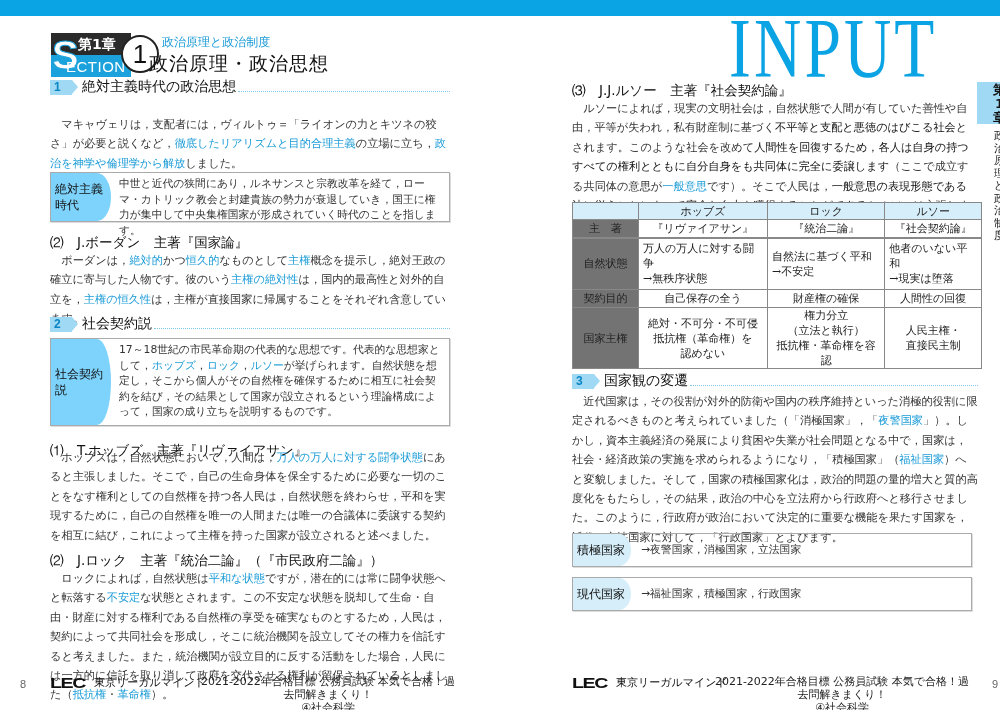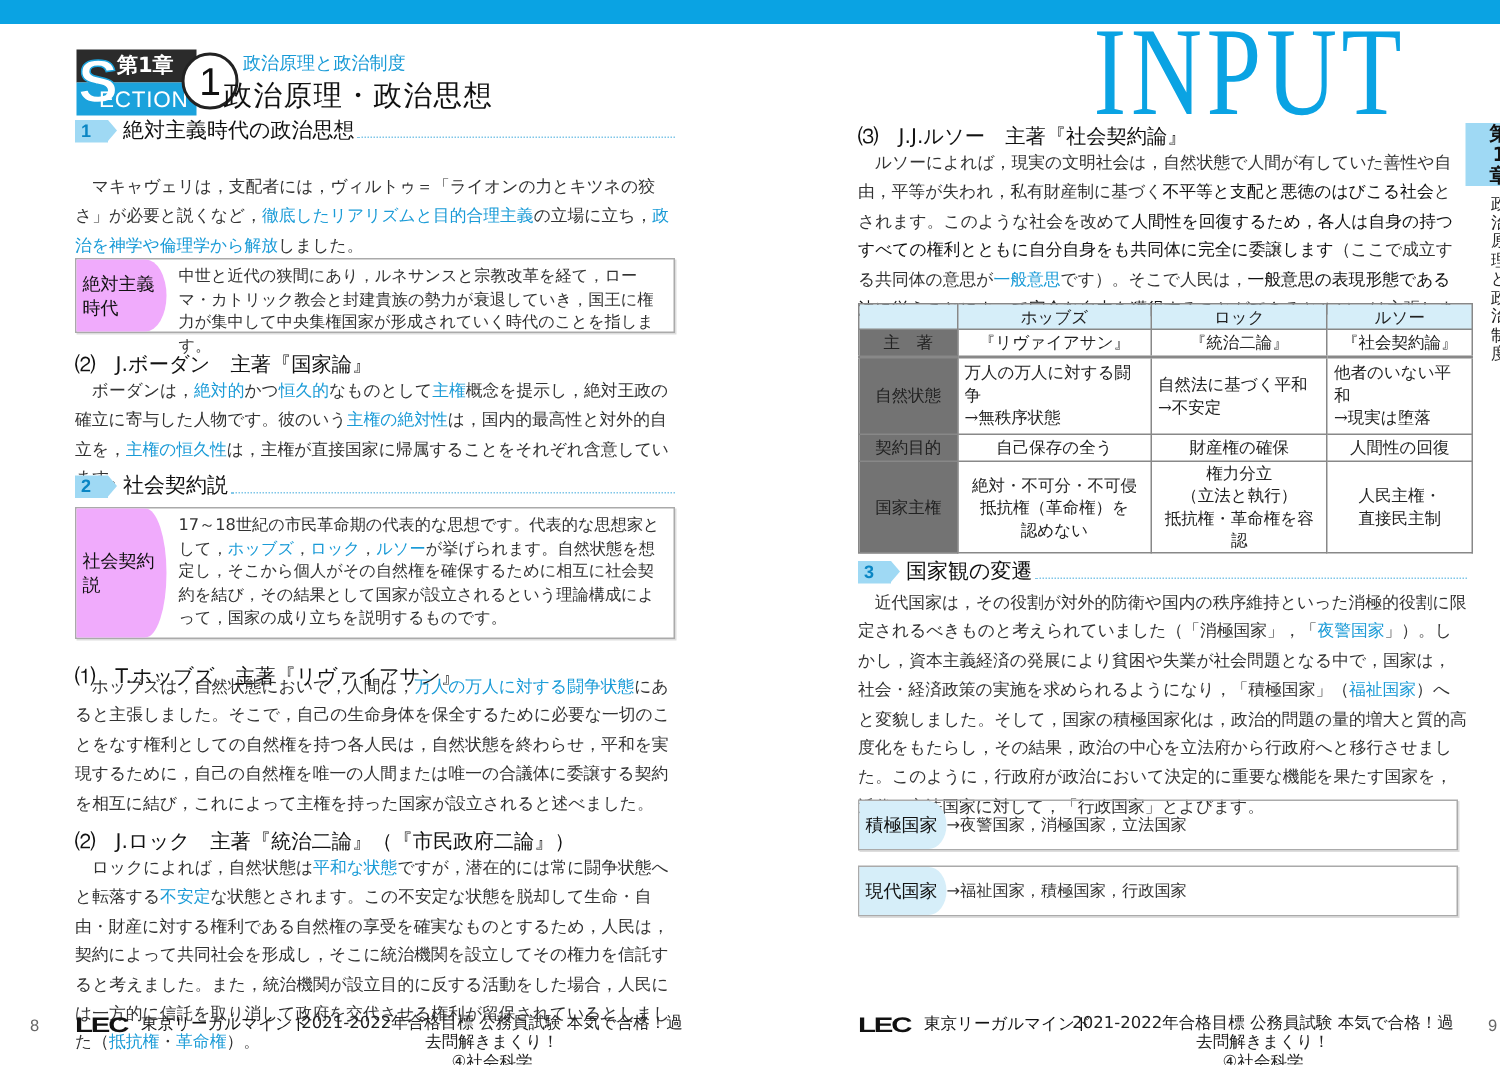--- a/index.html
+++ b/index.html
@@ -30,21 +30,21 @@
     .h-num .label { margin-left: 10px; font-size: 14px; color: #111; white-space: nowrap; }
     .h-num .dots { flex: 1; border-bottom: 1px dotted #7fc6e8; margin-left: 2px; height: 1px; align-self: flex-end; margin-bottom: 4px; }
 
     .subh { position: absolute; left: 50px; font-size: 13.5px; color: #111; white-space: nowrap; }
     .para { position: absolute; left: 50px; width: 400px; font-family: "DejaVu Serif", serif; font-size: 11.2px; line-height: 19.4px; color: #333; text-indent: 1em; }
     .para .hl { color: #1a9bd7; font-family: "DejaVu Sans", sans-serif; }
     .para .bd { color: #111; font-family: "DejaVu Sans", sans-serif; }
 
     
     .defbox { position: absolute; left: 50px; width: 400px; border: 1px solid #aaa; display: flex; background: #fff; box-shadow: 1px 1px 0 #ddd; }
-    .defbox .term { width: 60px; background: #f0abfc; font-size: 12px; line-height: 16px; padding: 12px 4px; display: flex; align-items: center; border-radius: 0 14px 14px 0 / 0 50% 50% 0; color: #111; }
+    .defbox .term { width: 60px; background: #7dd3fc; font-size: 12px; line-height: 16px; padding: 12px 4px; display: flex; align-items: center; border-radius: 0 14px 14px 0 / 0 50% 50% 0; color: #111; }
     .defbox .desc { flex: 1; font-size: 10.8px; line-height: 15.6px; padding: 3px 6px 3px 8px; color: #333; }
     .defbox .desc .hl { color: #1a9bd7; }
 
     
     .input-title { position: absolute; left: 207px; top: -12px; font: 84px/90px "Liberation Serif", serif; color: #0aa3e3; letter-spacing: 4px; transform: scaleX(0.78); transform-origin: left top; }
 
     
     .side-tab { position: absolute; left: 455px; top: 66px; width: 45px; }
     .side-tab .chap { width: 45px; height: 42px; background: #9fd9f4; font: bold 13px/14px "DejaVu Sans", sans-serif; color: #111; text-align: center; padding-top: 1px; }
     .side-tab .vert { margin: 6px auto 0; width: 14px; font-size: 11px; line-height: 12.5px; color: #222; text-align: center; word-break: break-all; }
@@ -55,21 +55,21 @@
     table.cmp th { background: #d6eef9; height: 17px; font-family: "DejaVu Serif", serif; }
     table.cmp td.rh { background: #737373; width: 66px; font-family: "DejaVu Sans", sans-serif; }
     table.cmp td { font-family: "DejaVu Serif", serif; line-height: 15px; }
     table.cmp tr.thick td { border-bottom: 2px solid #888; }
     table.cmp td.left { text-align: left; }
     table.cmp { border: 1.5px solid #555; }
 
     
     .era { position: absolute; left: 50px; width: 400px; height: 34px; border: 1px solid #aaa; display: flex; align-items: center; box-shadow: 1px 1px 0 #ddd; }
     .era .term { width: 58px; height: 100%; background: #d6eef9; font-size: 12px; display: flex; align-items: center; padding-left: 4px; border-radius: 0 12px 12px 0 / 0 50% 50% 0; color: #111; }
-    .era .desc { font-size: 10.8px; color: #333; }
+    .era .desc { margin-left: 10px; font-size: 10.8px; color: #333; }
 
     
     .footer { position: absolute; top: 656px; height: 30px; }
     .footer .pno { position: absolute; top: 6px; font: 11px "Liberation Sans", sans-serif; color: #666; }
     .footer .logo { position: absolute; top: 3px; display: flex; align-items: flex-end; }
     .footer .logo .lec { font: bold 14px/14px "Liberation Sans", sans-serif; color: #111; letter-spacing: -1px; transform: scaleX(1.4); transform-origin: left; display: inline-block; width: 40px; }
     .footer .logo .co { font-size: 11px; color: #111; margin-left: 4px; }
     .footer .ttl { position: absolute; top: 3px; font-size: 11px; color: #222; text-align: center; line-height: 13px; }
   </style>
 </head>

